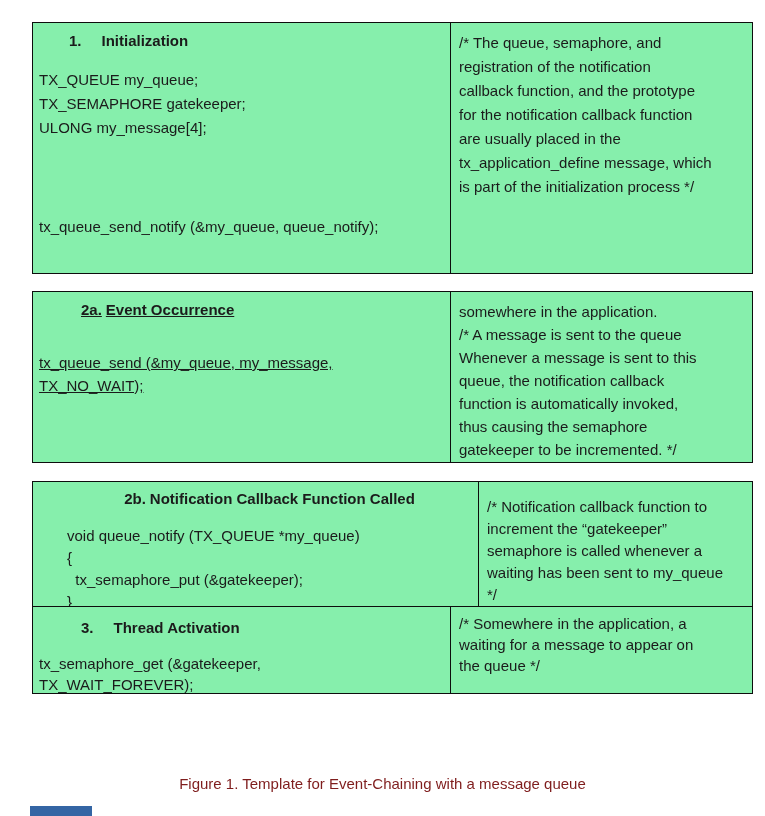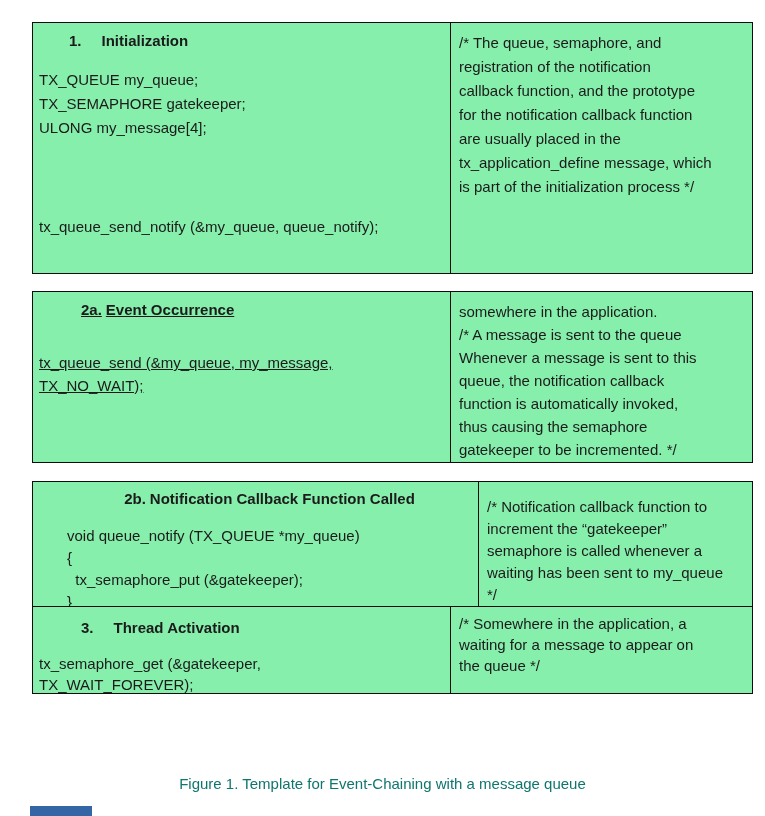--- a/index.html
+++ b/index.html
@@ -25,21 +25,21 @@
   .heading{font-weight:bold;}
   .indent1{padding-left:30px;}
   .indent2{padding-left:42px;}
   .center{text-align:center;}
   .num{margin-right:4px;}
   .gap-wide .num{margin-right:20px;}
   .line{white-space:pre-wrap;}
   .line:empty{height:15px;}
   .caption{
     position:absolute;left:0;top:774px;width:100%;text-align:center;
-    font-size:15px;line-height:20px;color:#0f766e;
+    font-size:15px;line-height:20px;color:#7f1d1d;
   }
   .accent-bar{position:absolute;left:30px;top:806px;width:62px;height:10px;}
 </style>
 </head>
 <body>
 
 <div>
 
   <section class="tbl t1" style="border-color: rgb(13, 13, 13);">
     <div class="cell cell-left" style="border-right-color: rgb(13, 13, 13);">

